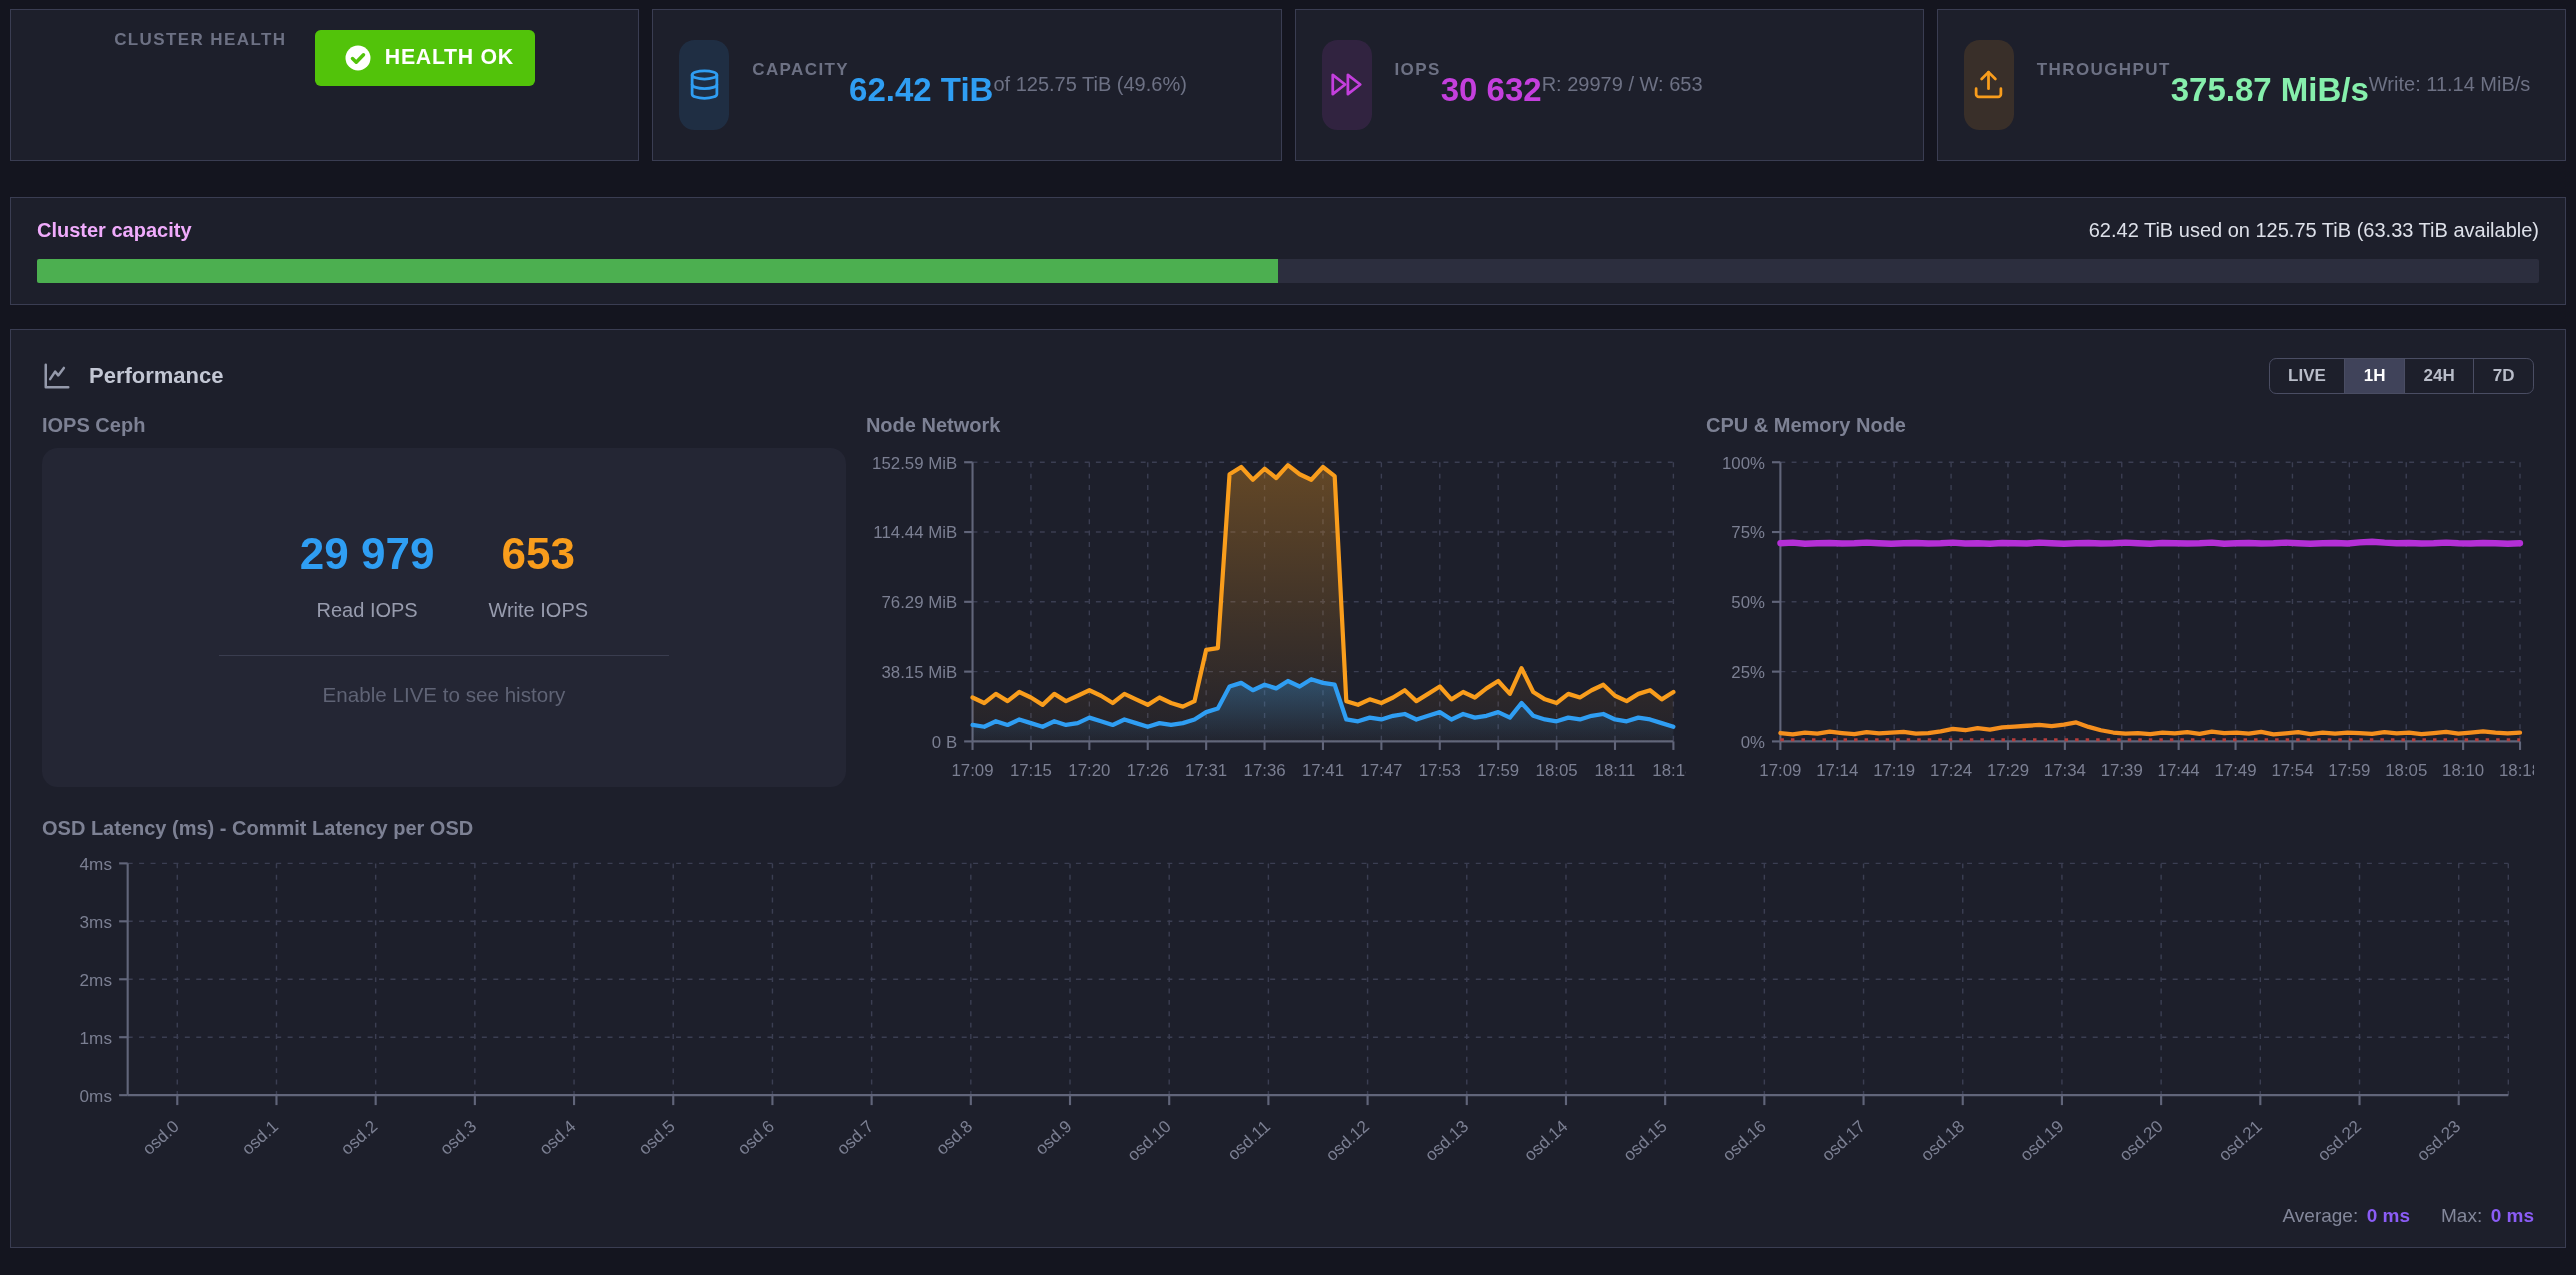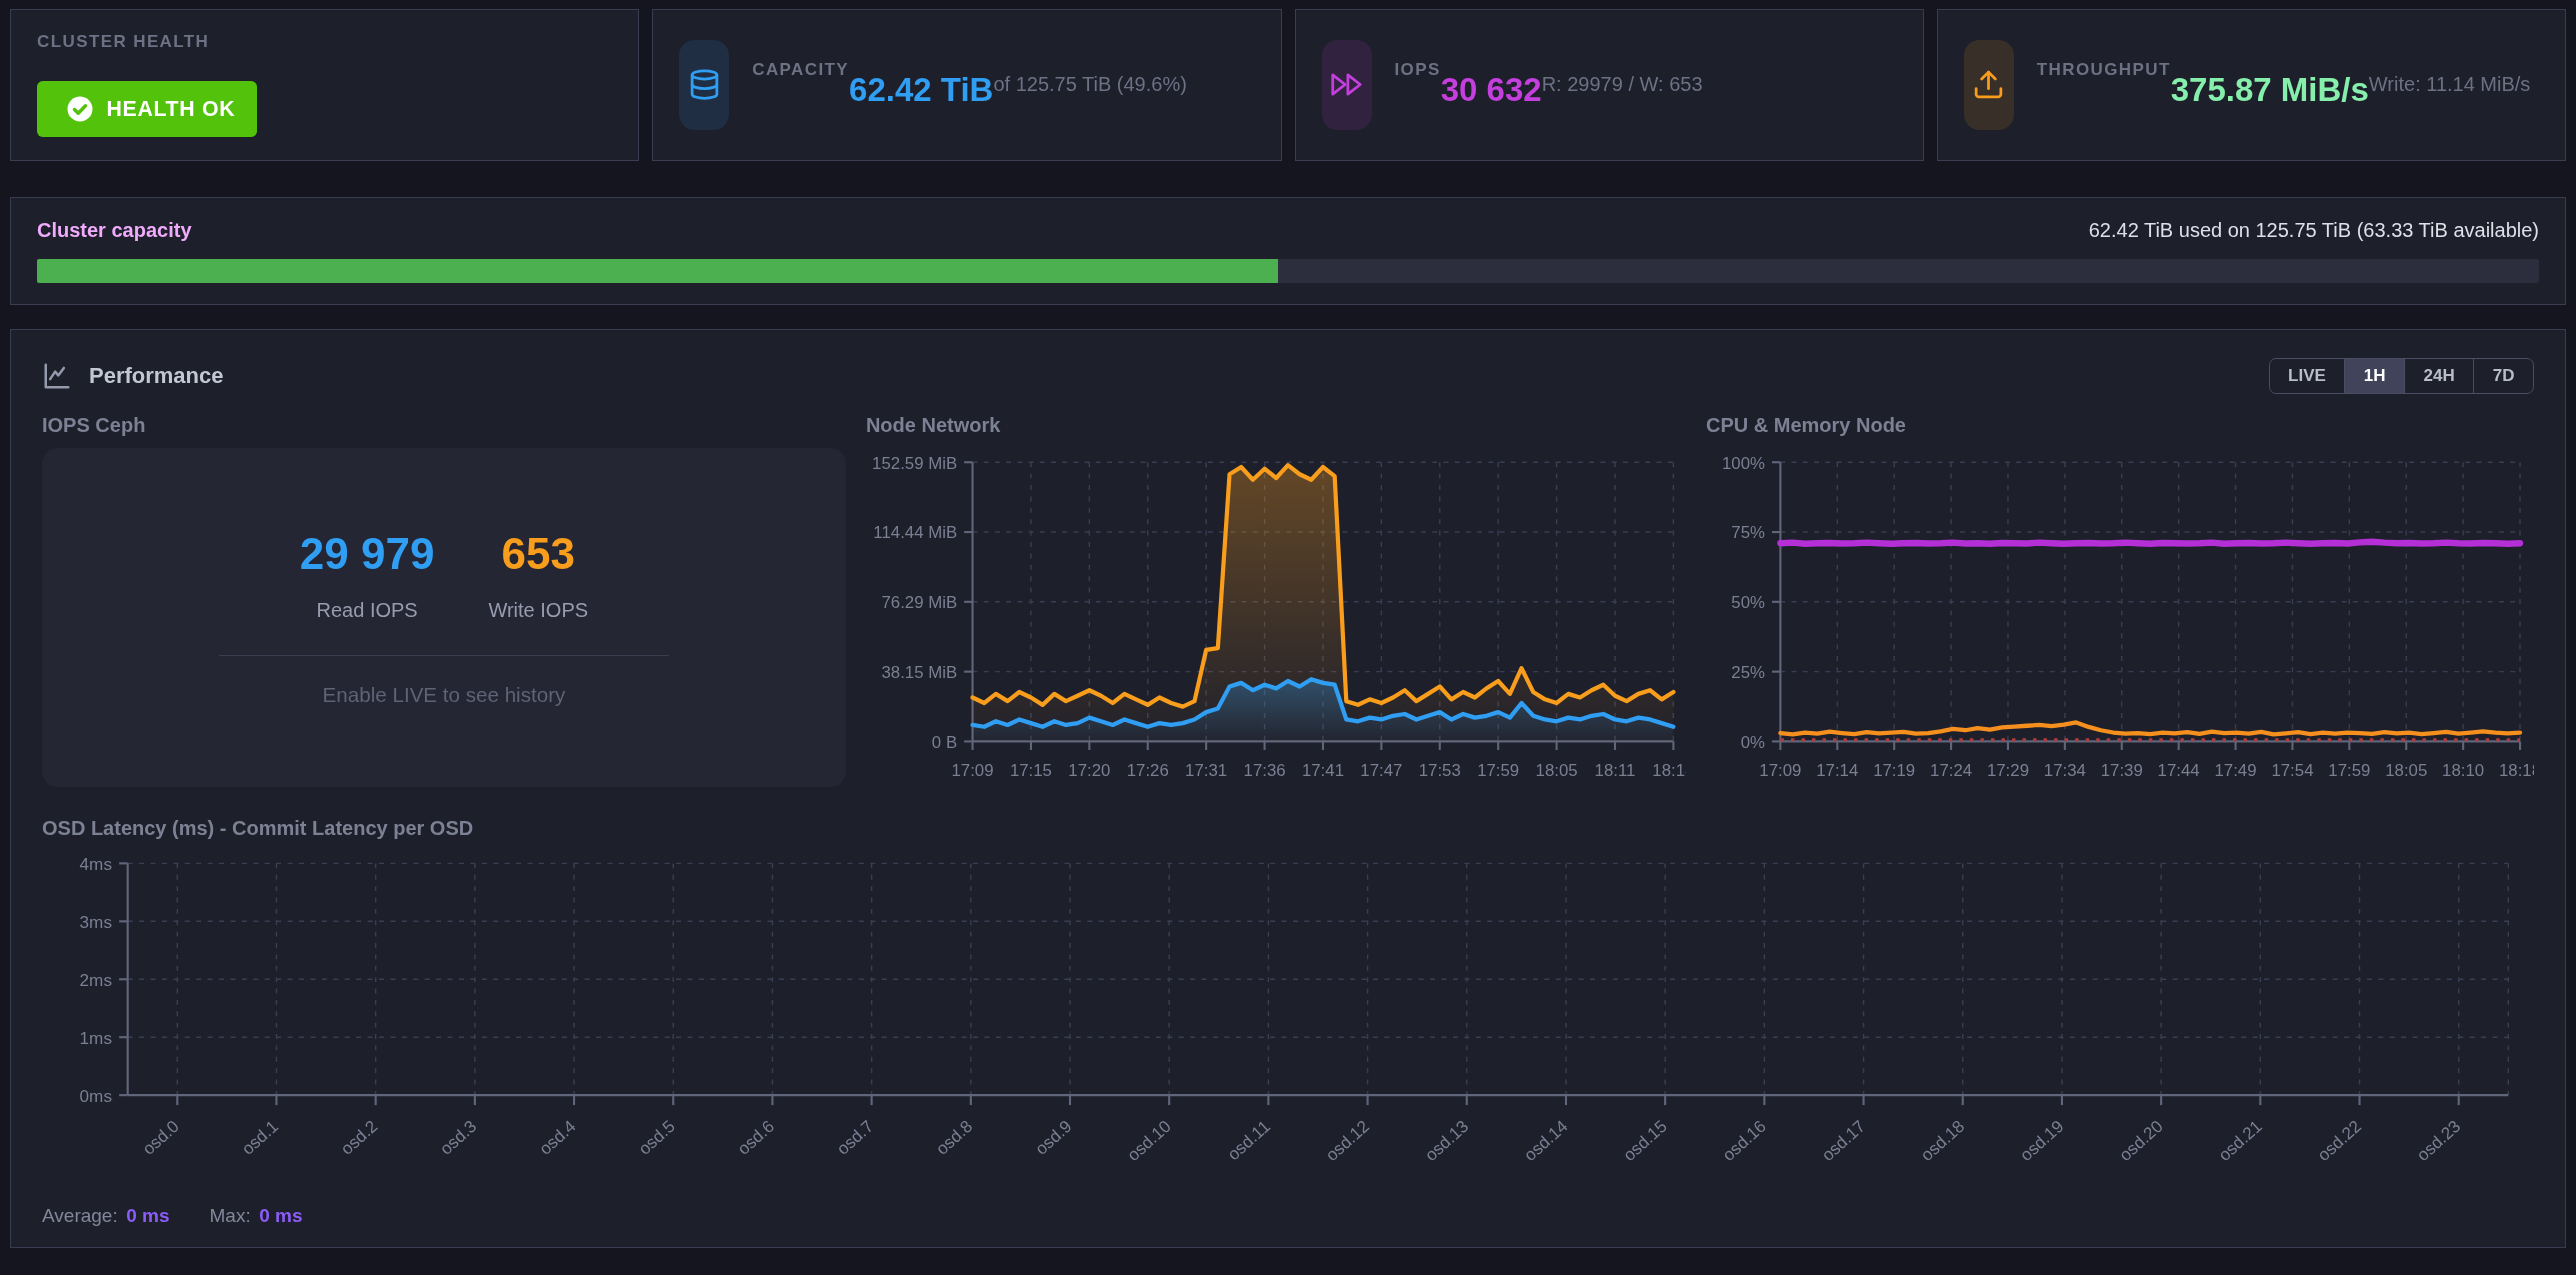--- a/index.html
+++ b/index.html
@@ -2,21 +2,21 @@
 <html style="font-size:11.4px"><head>
 <meta charset="utf-8">
 <style>
   html,body{margin:0;padding:0;background:#101119;}
   .page{width:2576px;height:1276px;box-sizing:border-box;background:#14151f;
         font-family:"Liberation Sans",sans-serif;padding:8.5px 10px;color:#e8eaf1;}
   
   .stats-row{display:grid;grid-template-columns:repeat(4,1fr);gap:13px;}
   .stat-card{background:#1d1f2b;border:1.4px solid #3a3d52;height:152px;box-sizing:border-box;
              padding:20px 26px;display:flex;align-items:center;gap:23px;}
-  .stat-card.health{flex-direction:column;align-items:flex-start;justify-content:center;gap:29px;}
+  .stat-card.health{flex-direction:row;align-items:flex-start;justify-content:center;gap:29px;}
   .stat-label{font-size:17px;font-weight:700;letter-spacing:1.4px;color:#6d7184;}
   .badge{display:inline-flex;align-items:center;gap:11.4px;background:#52c30a;color:#ffffff;
          font-weight:800;font-size:21.3px;height:56px;padding:0 21.3px;border-radius:5.7px;letter-spacing:0.7px;}
   .icon-box{width:50px;height:90px;border-radius:15.7px;display:flex;align-items:center;
             justify-content:center;flex:none;}
   .icon-box.blue{background:rgba(47,158,243,.12);}
   .icon-box.purple{background:rgba(196,63,221,.12);}
   .icon-box.orange{background:rgba(249,157,28,.13);}
   .stat-col{display:flex;flex-direction:row;}
   .stat-value{font-size:33px;font-weight:800;margin-top:11.4px;}
@@ -44,21 +44,21 @@
              align-items:center;justify-content:center;}
   .iops-nums{display:flex;gap:54px;}
   .iops-col{display:flex;flex-direction:column;align-items:center;gap:20px;text-align:center;}
   .iops-num{font-size:44px;font-weight:800;}
   .iops-label{font-size:20px;color:#989cae;}
   .iops-divider{width:56%;height:1.4px;background:#3a3d4f;margin:33px 0 27px;}
   .iops-note{font-size:20.6px;color:#5f6375;}
   .chart-svg{width:100%;height:339px;display:block;}
   .osd-section{margin-top:30px;}
   .osd-svg{width:100%;height:337px;display:block;}
-  .perf-footer{display:flex;justify-content:flex-start;align-items:baseline;gap:40px;margin-top:15.7px;
+  .perf-footer{display:flex;justify-content:flex-end;align-items:baseline;gap:31px;margin-top:15.7px;
                font-size:19px;color:#83879a;}
   .footer-item{display:flex;align-items:baseline;gap:8.5px;}
   .footer-val{font-weight:800;color:#8b5cf6;}
   svg text{font-family:"Liberation Sans",sans-serif;}
 </style>
 </head>
 <body>
 
 <div class="page">
 

